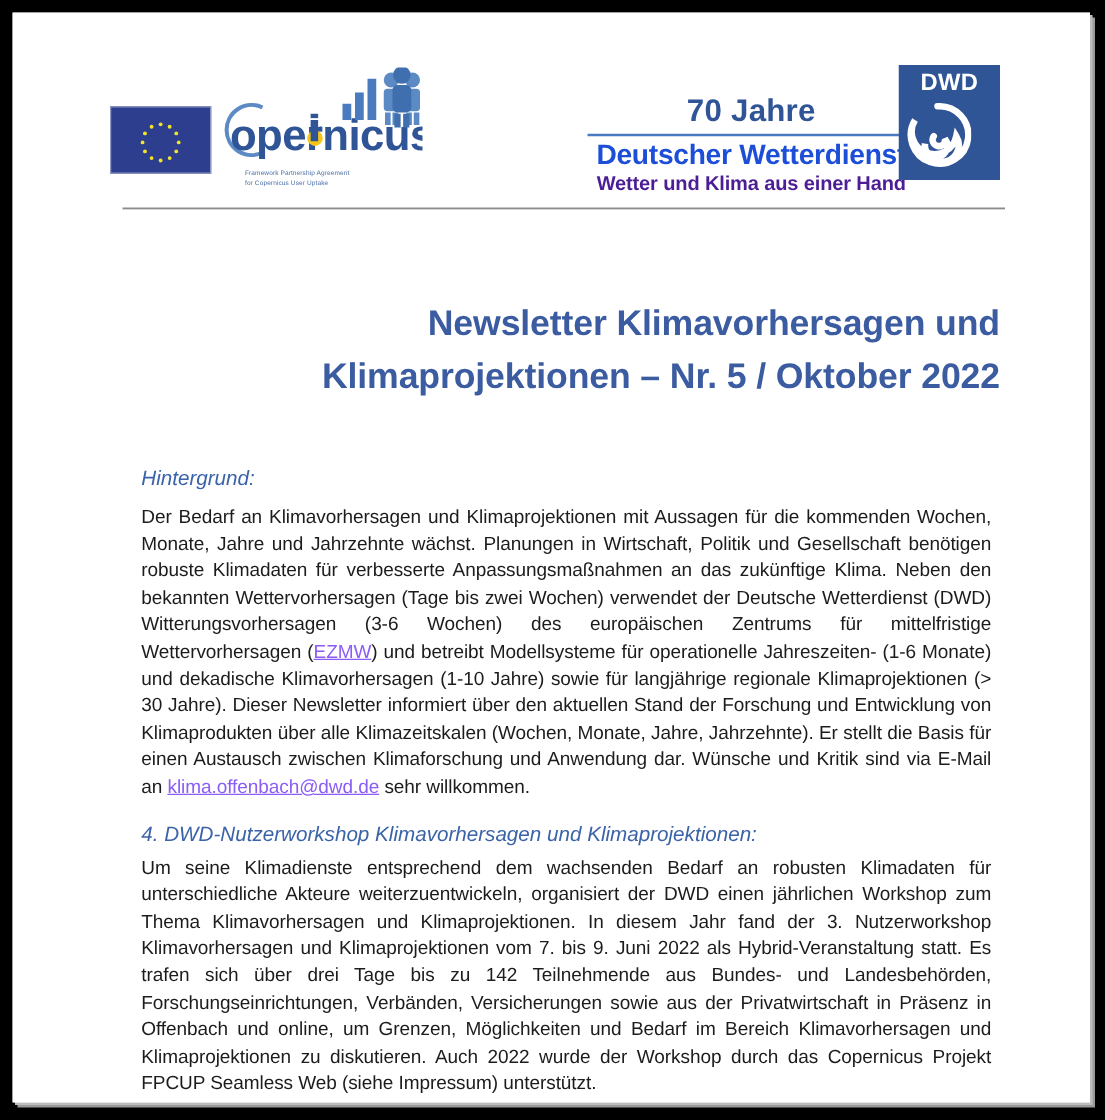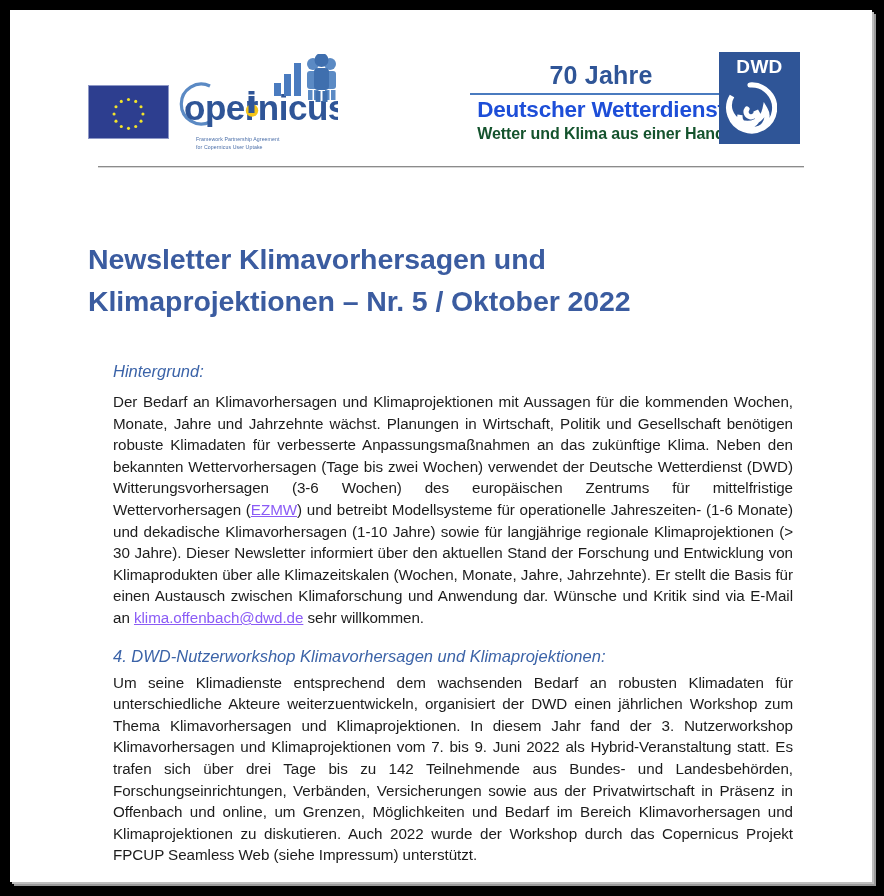--- a/index.html
+++ b/index.html
@@ -43,68 +43,68 @@
     letter-spacing:.1px;
   }
   .cop-icons{
     position:absolute;left:185px;top:-8px;width:72px;height:48px;
   }
 
   .logo-dwd{
     position:absolute;right:0px;top:0px;width:330px;height:112px;
   }
   .dwd-text{
-    position:absolute;left:0;top:2px;width:262px;height:110px;
+    position:absolute;left:0;top:16px;width:262px;height:110px;
     text-align:center;
   }
   .dwd-l1{
     font-size:25px;font-weight:bold;color:#2f5597;
     line-height:30px;letter-spacing:.2px;
     padding-top:8px;
   }
   .dwd-rule{
     height:2px;background:#4a7bbf;margin:3px 0 2px 0;
   }
   .dwd-l2{
     font-size:22.5px;font-weight:bold;color:#1d4ed8;
     line-height:26px;letter-spacing:-.2px;
   }
   .dwd-l3{
-    font-size:16px;font-weight:bold;color:#14532d;
+    font-size:16px;font-weight:bold;color:#4c1d95;
     line-height:20px;letter-spacing:-.1px;margin-top:1px;
   }
   .dwd-box{
     position:absolute;right:0px;top:2px;width:81px;height:92px;
     background:#2f5597;
   }
   .dwd-box-label{
     position:absolute;left:0;top:4px;width:100%;text-align:center;
     font-size:19px;font-weight:bold;color:#ffffff;letter-spacing:.3px;
   }
   .dwd-spiral{position:absolute;left:4px;top:27px;}
 
   .header-rule{
     position:absolute;left:88px;top:156px;width:706px;height:2px;
     background:linear-gradient(to bottom,#8b8b8b 0,#8b8b8b 1px,#d6d6d6 1px,#d6d6d6 2px);
   }
 
   
   .doc-title{
     position:absolute;left:78px;top:228px;width:712px;
-    text-align:left;color:#3b5ca0;
+    text-align:right;color:#3b5ca0;
     font-size:28.5px;font-weight:bold;line-height:42px;
     letter-spacing:-.1px;
   }
 
   
   .content{
     position:absolute;left:103px;top:350px;width:680px;
   }
   h2.sec{
-    margin:0 0 9px 0;
+    margin:12px 0 9px 0;
     font-size:16.5px;font-style:italic;font-weight:normal;
     color:#3b63a8;line-height:22px;
   }
   h2.sec.tight{margin-bottom:5px;}
   p.body{
     margin:0 0 16px 0;
     font-size:15.2px;line-height:21.6px;color:#1c1c1c;
     text-align:justify;
     hyphens:manual;
     letter-spacing:-.05px;

